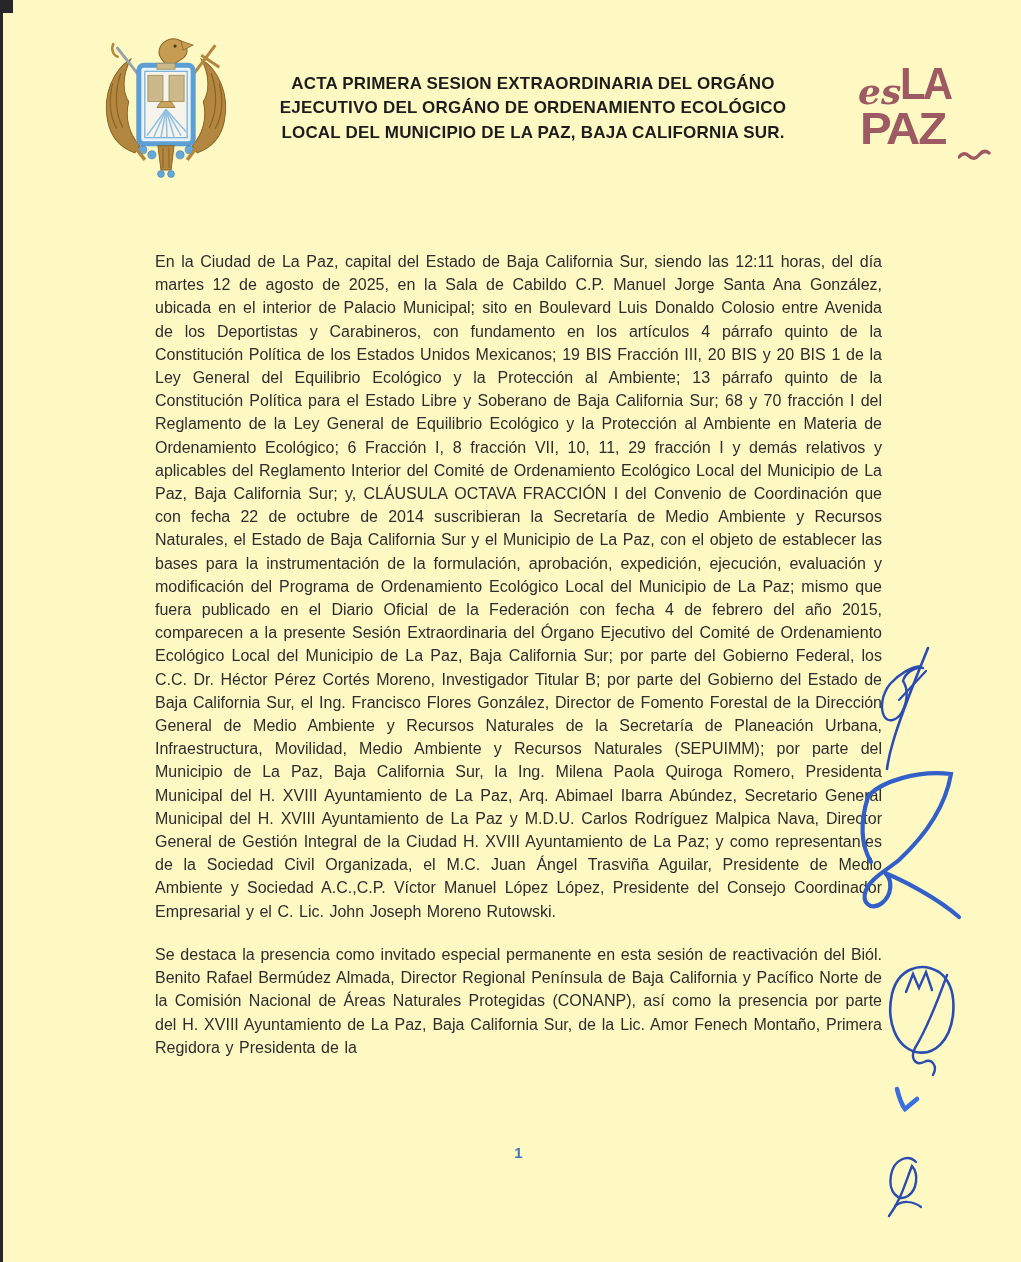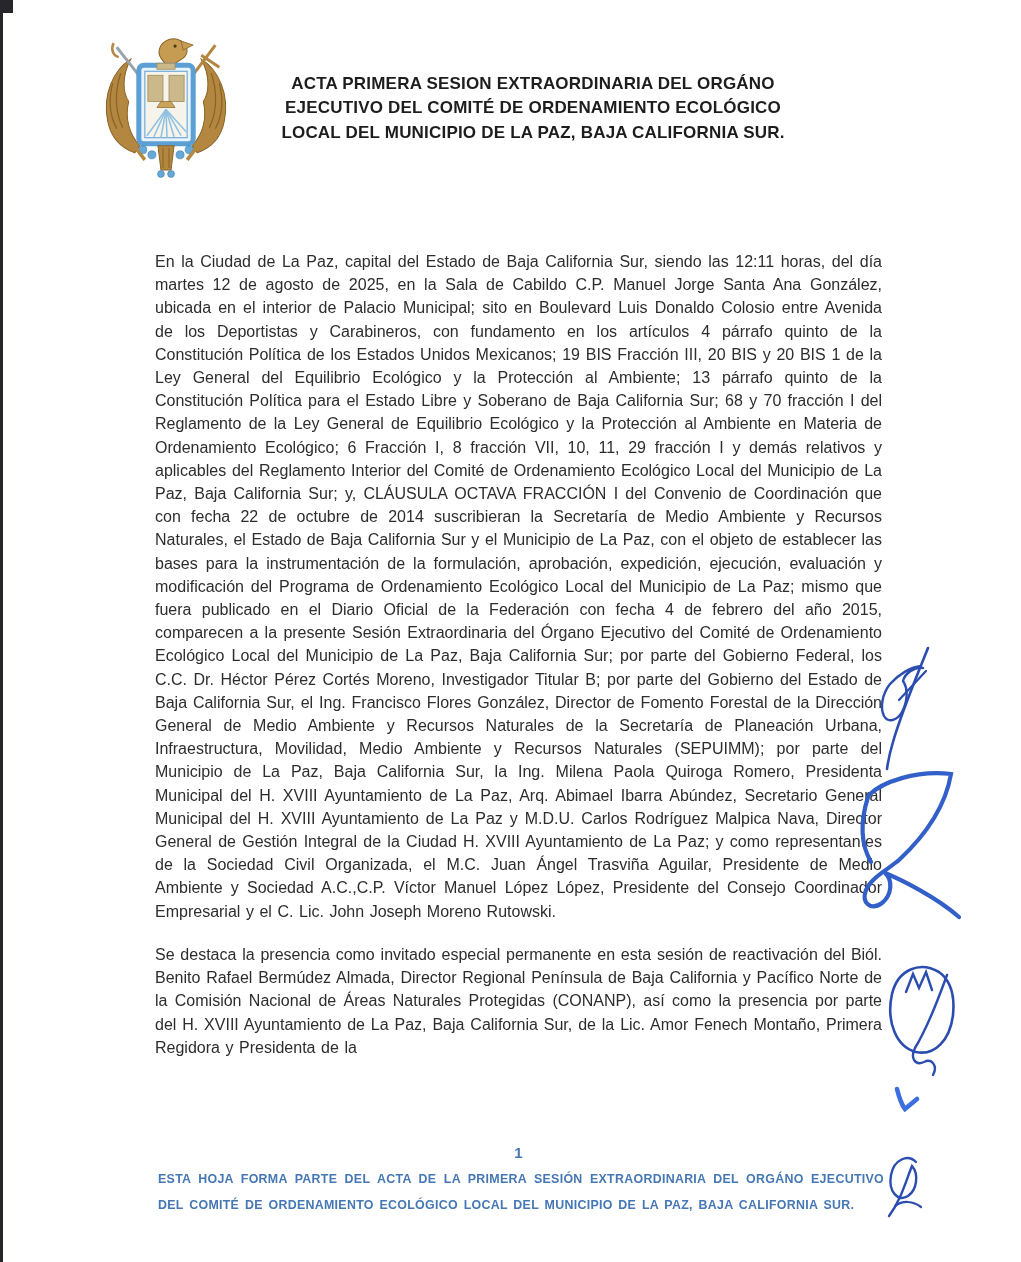--- a/index.html
+++ b/index.html
@@ -1,19 +1,19 @@
 <!DOCTYPE html>
 <html><head>
 <meta charset="utf-8">
 <style>
   html,body{margin:0;padding:0;background:#e8e8e8;}
   .page{
     position:relative;
     width:1021px;height:1262px;
-    background:#ffffff;
+    background:#fef9c3;
     overflow:hidden;
     font-family:"Liberation Sans", sans-serif;
     color:#2e2e2e;
   }
   
   .edge-strip{position:absolute;left:0;top:0;width:3px;height:1262px;background:#26262b;}
   .corner-mark{position:absolute;left:0;top:0;width:13px;height:13px;background:#26262b;}
 
   
   .crest{position:absolute;left:100px;top:33px;width:132px;height:146px;}
@@ -113,33 +113,40 @@
         <circle cx="79" cy="121" r="4"></circle>
         <circle cx="88" cy="116" r="4"></circle>
       <circle cx="60" cy="140" r="3.4"></circle>
         <circle cx="70" cy="140" r="3.4"></circle>
     </g>
     <path d="M30 108 L44 126 M100 108 L86 126" stroke="#b3873f" stroke-width="3.4"></path>
   </svg>
 
   <div class="title-block">
     <div>ACTA PRIMERA SESION EXTRAORDINARIA DEL ORGÁNO</div>
-    <div>EJECUTIVO DEL COMITÉ DE ORDENAMIENTO ECOLÓGICO</div>
+    <div>EJECUTIVO DEL ORGÁNO DE ORDENAMIENTO ECOLÓGICO</div>
     <div>LOCAL DEL MUNICIPIO DE LA PAZ, BAJA CALIFORNIA SUR.</div>
   </div>
 
+  <div class="logo" style="color:#9d5a63;">
+    <span class="logo-es">es</span>
+    <span class="logo-la">LA</span>
+    <span class="logo-paz">PAZ</span>
+    <svg class="logo-wave" width="34" height="14" viewBox="0 0 34 14">
+      <path d="M1 9 Q6 3 11 8 T21 7 T31 5" stroke="#9d5a63" stroke-width="3.4" fill="none" stroke-linecap="round"></path>
+    </svg>
+  </div>
 
 
   <div class="doc-body" id="doc-body">
       <p><span class="seg-n">En la Ciudad de La Paz, capital del Estado de Baja California Sur, siendo las 12:11 horas, del día martes 12 de agosto de 2025, en la Sala de Cabildo C.P. Manuel Jorge Santa Ana González, ubicada en el interior de Palacio Municipal; sito en Boulevard Luis Donaldo Colosio entre Avenida de los Deportistas y Carabineros, con fundamento en los artículos 4 párrafo quinto de la Constitución Política de los Estados Unidos Mexicanos; 19 BIS Fracción III,  20 BIS y 20 BIS 1  de la Ley General del Equilibrio Ecológico y la Protección al Ambiente; 13 párrafo quinto de la Constitución Política para el Estado Libre y Soberano de Baja California Sur; 68 y 70 fracción I del Reglamento de la Ley General de Equilibrio Ecológico y la Protección al Ambiente en Materia de Ordenamiento Ecológico; 6 Fracción I, 8 fracción VII, 10, 11, 29 fracción I y demás relativos y aplicables del Reglamento Interior del Comité de Ordenamiento Ecológico Local del Municipio de La Paz, Baja California Sur; y, CLÁUSULA OCTAVA FRACCIÓN I del Convenio de Coordinación que con fecha 22 de octubre de 2014 suscribieran la Secretaría de Medio Ambiente y Recursos Naturales, el Estado de Baja California Sur y el Municipio de La Paz,  con  el objeto de establecer las bases para la instrumentación de la formulación, aprobación, expedición, ejecución, evaluación y modificación del Programa de Ordenamiento Ecológico Local del Municipio de La Paz; mismo que fuera publicado en el Diario Oficial de la Federación con fecha 4 de febrero del año 2015, comparecen a la presente Sesión Extraordinaria del Órgano Ejecutivo del Comité de Ordenamiento Ecológico Local del Municipio de La Paz, Baja California Sur; </span><span class="seg-b">por parte del Gobierno Federal,</span><span class="seg-n"> los C.C. </span><span class="seg-b">Dr. Héctor Pérez Cortés Moreno,</span><span class="seg-n"> Investigador Titular B; </span><span class="seg-b">por parte del Gobierno del Estado de Baja California Sur,</span><span class="seg-n"> el </span><span class="seg-b">Ing. Francisco Flores González</span><span class="seg-n">, Director de Fomento Forestal de la Dirección General de Medio Ambiente y Recursos Naturales de la Secretaría de Planeación Urbana, Infraestructura, Movilidad, Medio Ambiente y Recursos Naturales (SEPUIMM); por parte del </span><span class="seg-b">Municipio de La Paz, Baja California Sur</span><span class="seg-n">, la </span><span class="seg-b">Ing. Milena Paola Quiroga Romero,</span><span class="seg-n"> Presidenta Municipal del H. XVIII Ayuntamiento de La Paz, </span><span class="seg-b">Arq. Abimael Ibarra Abúndez</span><span class="seg-n">, Secretario General Municipal del H. XVIII Ayuntamiento de La Paz y </span><span class="seg-b">M.D.U. Carlos Rodríguez Malpica Nava,</span><span class="seg-n"> Director General de Gestión Integral de la Ciudad H. XVIII Ayuntamiento de La Paz; y </span><span class="seg-b">como representantes de la Sociedad Civil Organizada</span><span class="seg-n">, el </span><span class="seg-b">M.C. Juan Ángel Trasviña Aguilar</span><span class="seg-n">, Presidente de Medio Ambiente y Sociedad A.C.,</span><span class="seg-b">C.P. Víctor Manuel López López</span><span class="seg-n">, Presidente del Consejo Coordinador Empresarial y el C. </span><span class="seg-b">Lic. John Joseph Moreno Rutowski.</span></p>
       <p><span class="seg-n">Se destaca la presencia como </span><span class="seg-b">invitado especial permanente</span><span class="seg-n"> en esta sesión de reactivación del </span><span class="seg-b">Biól. Benito Rafael Bermúdez Almada,</span><span class="seg-n"> Director Regional Península de Baja California y Pacífico Norte de la Comisión Nacional de Áreas Naturales Protegidas (CONANP), así como la presencia </span><span class="seg-b">por parte del H. XVIII Ayuntamiento de La Paz, Baja California Sur</span><span class="seg-n">, de la </span><span class="seg-b">Lic. Amor Fenech Montaño,</span><span class="seg-n"> Primera Regidora y Presidenta de la</span></p>
     </div>
 
   <div class="page-number">1</div>
-  <div class="footer-note">ESTA HOJA FORMA PARTE DEL ACTA DE LA PRIMERA SESIÓN EXTRAORDINARIA DEL ORGÁNO EJECUTIVO DEL COMITÉ DE ORDENAMIENTO ECOLÓGICO LOCAL DEL MUNICIPIO DE LA PAZ, BAJA CALIFORNIA SUR.</div>
 
   <svg class="ink-layer" viewBox="0 0 1021 1262">
 
     <g stroke="#2b4db0" fill="none" stroke-linecap="round">
       <path d="M928 648 C916 678, 901 714, 893 742 C890 752, 888 761, 887 769" stroke-width="2.6"></path>
       <path d="M921 666 C911 667, 899 674, 890 684 C882 694, 880 708, 884 716 C888 723, 897 721, 902 712 C908 701, 908 688, 903 681 C905 673, 914 667, 923 668" stroke-width="2.4"></path>
       <path d="M899 700 L926 671" stroke-width="2.2"></path>
     </g>
 
     <g stroke="#3260c8" fill="none" stroke-linecap="round">

